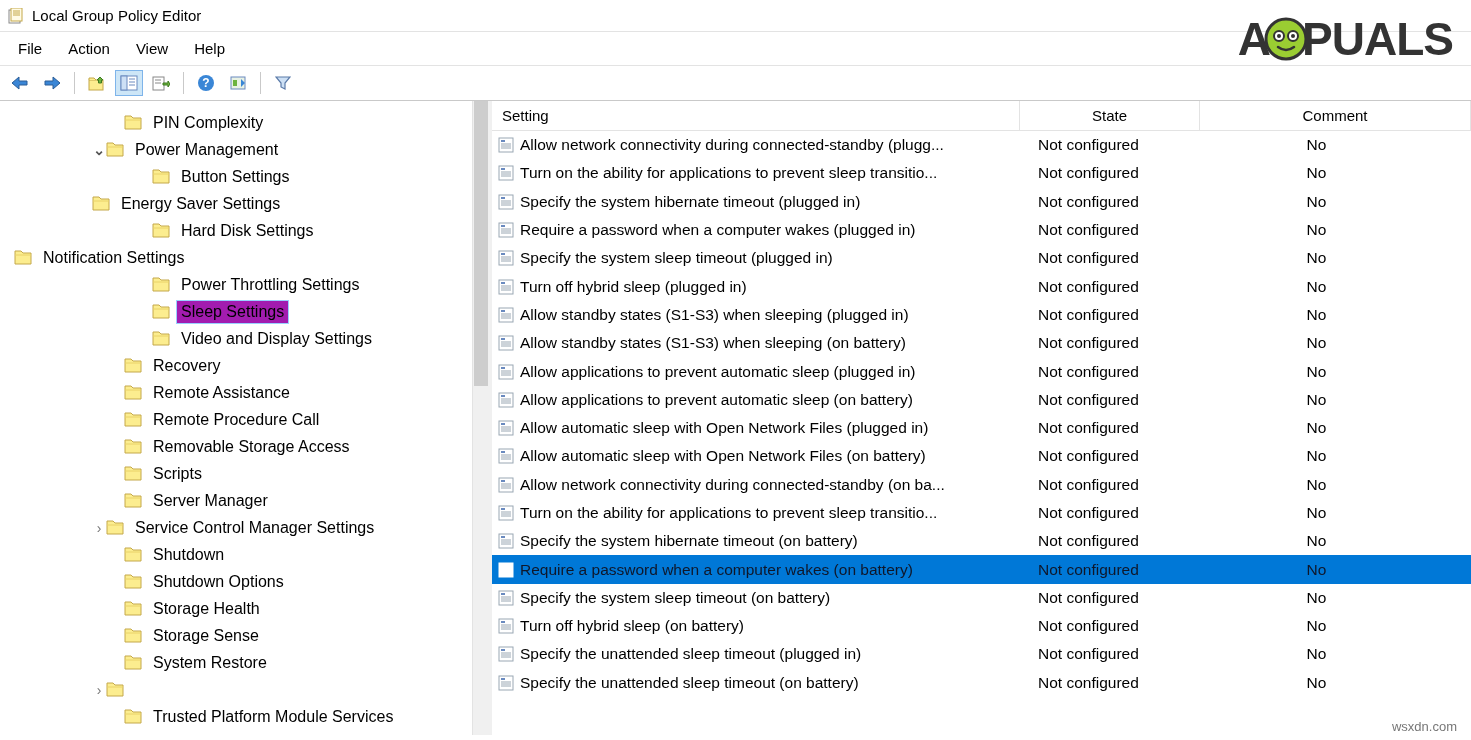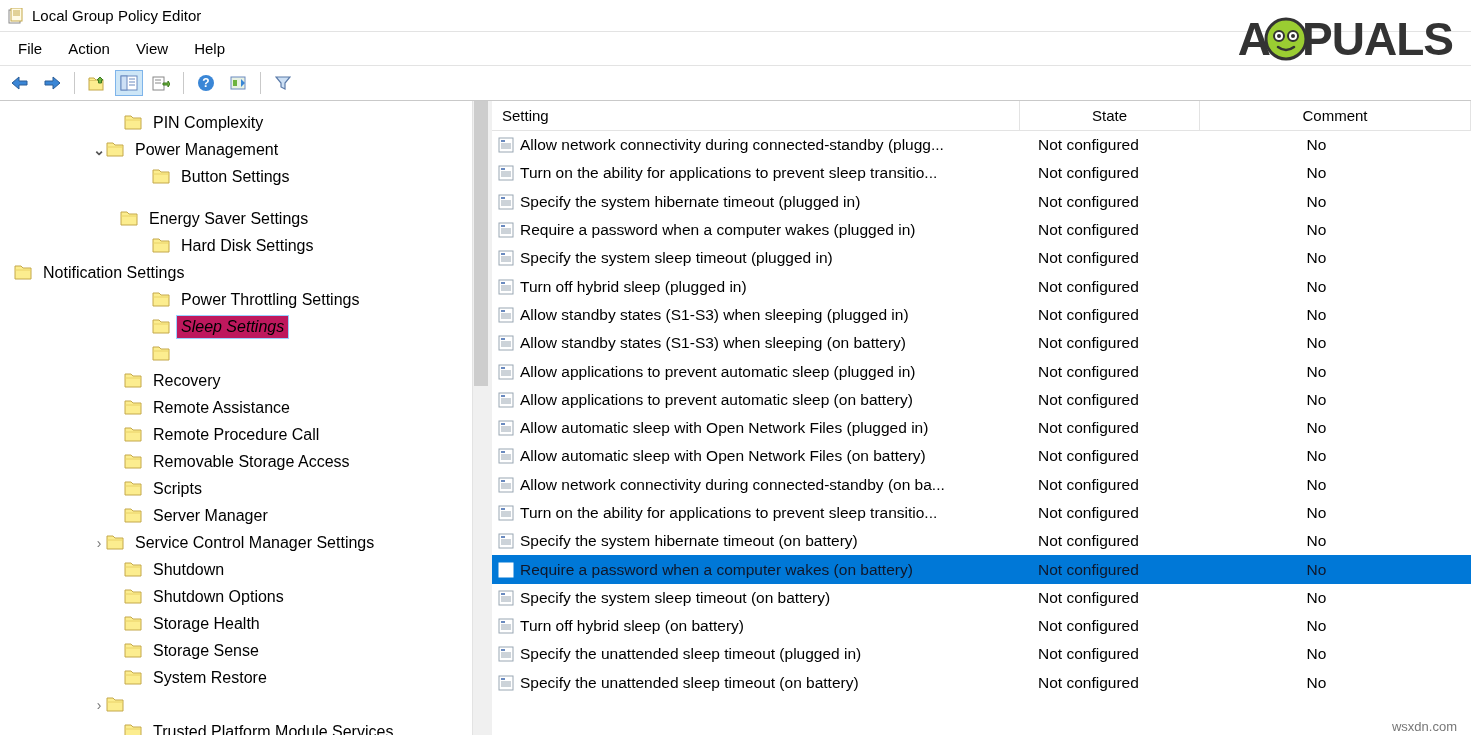--- a/index.html
+++ b/index.html
@@ -13,21 +13,21 @@
 .toolbar .tbtn { width: 28px; height: 26px; display:flex; align-items:center; justify-content:center; border:1px solid transparent;}
 .toolbar .tbtn.pressed { background:#cde6f7; border-color:#7eb4ea;}
 .toolbar .sep { width:1px; height:22px; background:#c9c9c9; margin:0 4px; }
 .content { display:flex; height: calc(100% - 106px); }
 .tree-pane { width: 492px; border-right: 3px solid #f0f0f0; position:relative; overflow:hidden;}
 .tree { padding: 8px 0 8px 0; font-size: 16px; white-space:nowrap; }
 .tree-row { display:flex; align-items:center; height:27px; padding-right:8px; cursor:default;}
 .tree-row .twisty { width:14px; text-align:center; font-size:10px; color:#555; }
 .tree-row .folder { width:18px; height:15px; margin-right:6px; flex-shrink:0;}
 .tree-row .label { padding: 2px 4px; border:1px solid transparent;}
-.tree-row.selected .label { background:#be185d; border-color:#99d1ff;font-style:italic; }
+.tree-row.selected .label { background:#a21caf; border-color:#99d1ff; }
 .tree-scrollbar { position:absolute; right:0; top:0; bottom:0; width:17px; background:#f0f0f0; border-left:1px solid #e3e3e3;}
 .tree-scrollbar .thumb { position:absolute; top:0; left:1px; right:1px; height:45%; background:#cdcdcd; }
 .list-pane { flex:1; overflow:hidden; position:relative;}
 .list-header { display:flex; border-bottom:1px solid #e3e3e3; font-size:15px; }
 .list-header .col { padding:6px 10px; border-right:1px solid #e3e3e3;}
 .col-setting { flex:0 0 528px; }
 .col-state { flex:0 0 180px; text-align:left; padding-left:18px;}
 .col-comment { flex:1; text-align:center; }
 .list-body { font-size:15.5px; }
 .list-row { display:flex; align-items:center; height:28.3px; padding-left:6px; cursor:default;}
@@ -160,21 +160,21 @@
         <div class="tree-row" style="padding-left: 138px;">
           <span class="twisty"></span>
           <span class="folder">
             <svg viewBox="0 0 18 15">
               <path d="M1 3 L1 1 L7 1 L9 3 L17 3 L17 14 L1 14 Z" fill="#fced8f" stroke="#c4a84a"></path>
               <path d="M1 5 L17 5" stroke="#e9d268"></path>
             </svg>
           </span>
           <span class="label">Button Settings</span>
         </div>
-        <div class="tree-row" style="padding-left: 106px; margin-top: 15px;">
+        <div class="tree-row" style="padding-left: 78px;">
           <span class="twisty"></span>
           <span class="folder">
             <svg viewBox="0 0 18 15">
               <path d="M1 3 L1 1 L7 1 L9 3 L17 3 L17 14 L1 14 Z" fill="#fced8f" stroke="#c4a84a"></path>
               <path d="M1 5 L17 5" stroke="#e9d268"></path>
             </svg>
           </span>
           <span class="label">Energy Saver Settings</span>
         </div>
         <div class="tree-row" style="padding-left: 138px;">
@@ -218,20 +218,21 @@
           <span class="label">Sleep Settings</span>
         </div>
         <div class="tree-row" style="padding-left: 138px;">
           <span class="twisty"></span>
           <span class="folder">
             <svg viewBox="0 0 18 15">
               <path d="M1 3 L1 1 L7 1 L9 3 L17 3 L17 14 L1 14 Z" fill="#fced8f" stroke="#c4a84a"></path>
               <path d="M1 5 L17 5" stroke="#e9d268"></path>
             </svg>
           </span>
+          <span class="label">Video and Display Settings</span>
         </div>
         <div class="tree-row" style="padding-left: 110px;">
           <span class="twisty"></span>
           <span class="folder">
             <svg viewBox="0 0 18 15">
               <path d="M1 3 L1 1 L7 1 L9 3 L17 3 L17 14 L1 14 Z" fill="#fced8f" stroke="#c4a84a"></path>
               <path d="M1 5 L17 5" stroke="#e9d268"></path>
             </svg>
           </span>
           <span class="label">Recovery</span>

